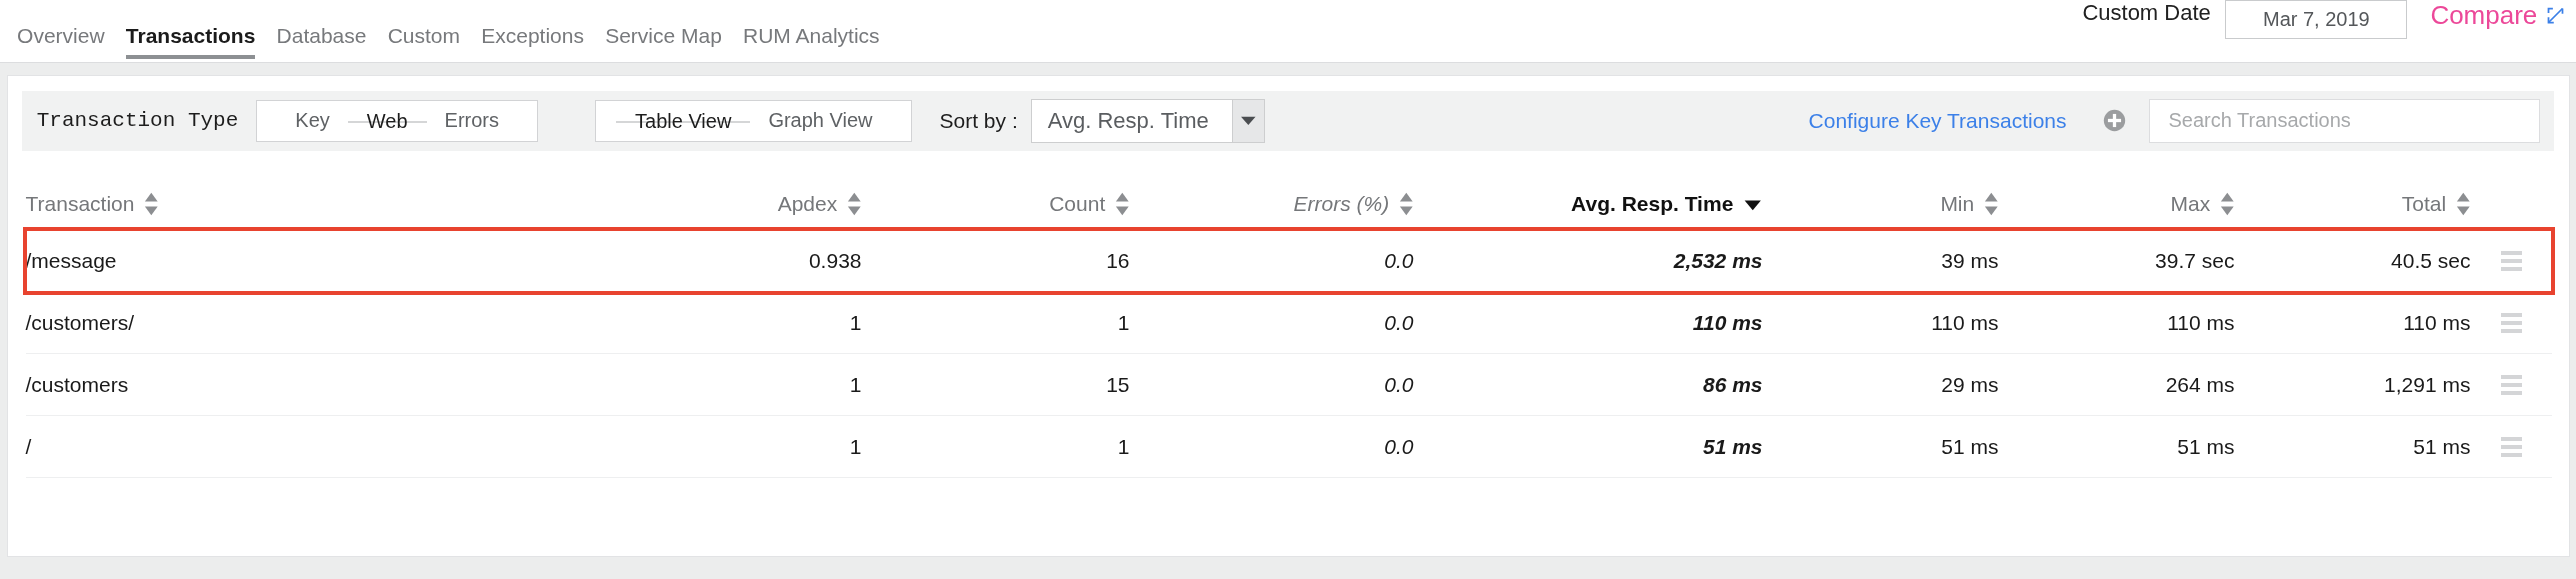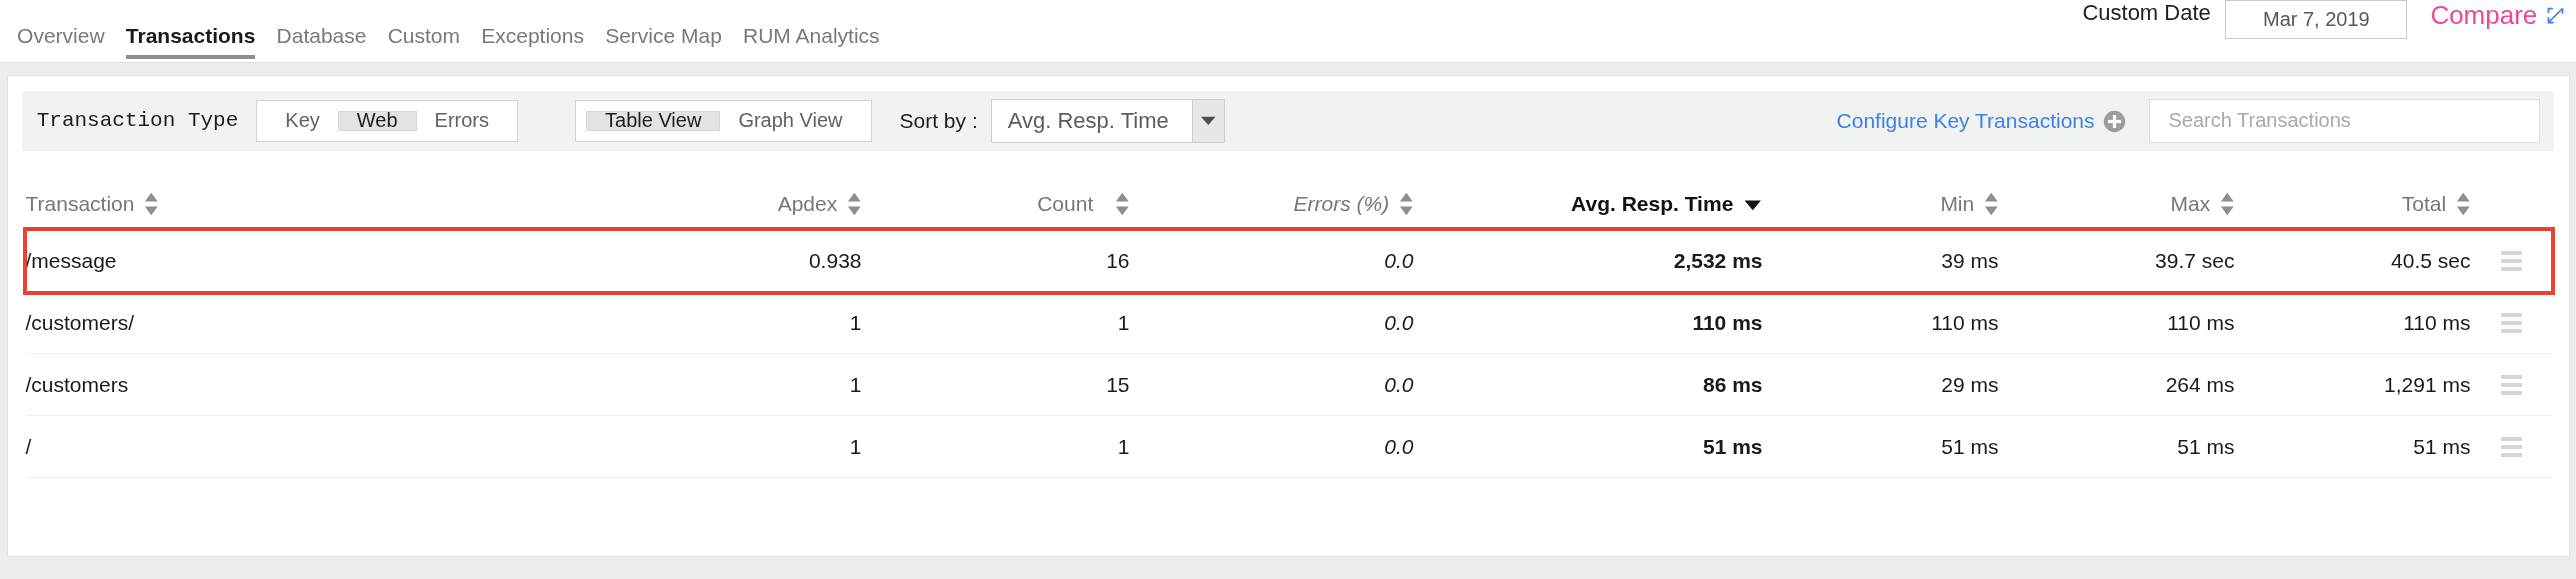--- a/index.html
+++ b/index.html
@@ -113,21 +113,21 @@
     color: #1d1d1d;
     white-space: nowrap;
     font-family: Liberation Mono, monospace;
   }
   .segmented {
     display: flex;
     border: 0.8px solid #d2d3d5;
     background: #ffffff;
     height: 42px;
     margin-left: 18px;
-    padding: 10px;
+    padding: 20px;
   }
   .seg-btn {
     display: flex;
     align-items: center;
     justify-content: center;
     padding: 0 18px;
     font-size: 20px;
     color: #5f6265;
     cursor: pointer;
     white-space: nowrap;
@@ -176,22 +176,23 @@
     margin-left: auto;
     display: flex;
     align-items: center;
     margin-right: 14.6px;
   }
   .configure-link {
     font-size: 21px;
     color: #3c80e8;
     cursor: pointer;
     display: flex;
-    align-items: flex-end;
-    white-space: nowrap;
+    align-items: center;
+    white-space: nowrap;
+    gap: 28px;
   }
   .plus-icon { margin-left: 8px; display: inline-flex; }
   .search-box {
     margin-left: 23px;
     width: 391px; height: 44px;
     background: #ffffff;
     border: 0.8px solid #dcdddf;
     display: flex;
     align-items: center;
   }
@@ -228,31 +229,31 @@
   .th {
     color: #75777a;
     cursor: pointer;
     justify-content: flex-end;
   }
   .th .sorticon { margin-left: 9.7px; display: inline-flex; }
   .th.active { color: #111111; font-weight: bold; }
 
   .c-transaction { width: 568px; justify-content: flex-start !important; }
   .c-apdex  { width: 268px; }
-  .c-count  { width: 268px; gap: 12px; }
+  .c-count  { width: 268px; }
   .c-errors { width: 284px; font-style: italic; }
   .c-avg    { width: 349px; }
   .c-min    { width: 236px; }
   .c-max    { width: 236px; }
   .c-total  { width: 236px; }
   .c-menu   { width: 81px; justify-content: center !important; }
 
   .td { color: #1a1a1a; justify-content: flex-end; }
   .td.c-transaction { justify-content: flex-start; }
-  .td.bold { font-weight: bold; }
+  .td.bold { font-weight: bold; font-style: italic; }
 
   .tbody-row {
     position: relative;
     border-bottom: 0.8px solid #eeeff0;
   }
   .tbody-row.highlight {
     outline: 4px solid #e8432f;
     outline-offset: -1.6px;
     border-bottom: none;
     z-index: 2;

